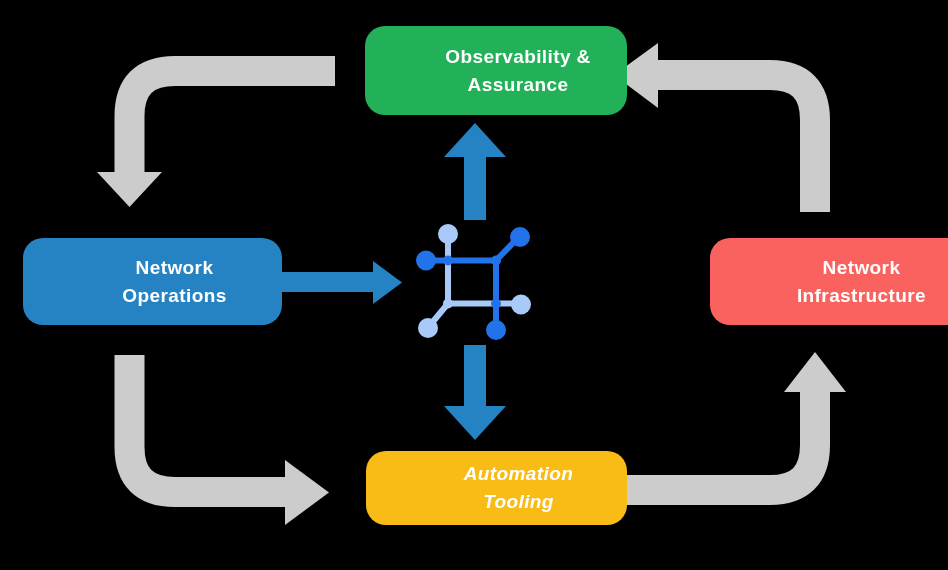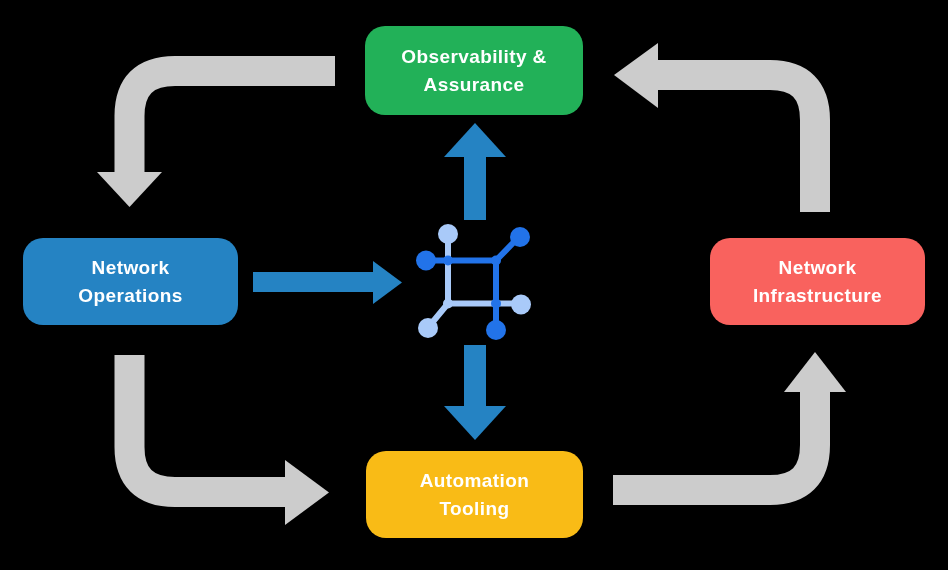--- a/index.html
+++ b/index.html
@@ -25,26 +25,27 @@
     border-radius: 20px;
     display: flex;
     align-items: center;
     justify-content: center;
     text-align: center;
     color: #ffffff;
     font-size: 19px;
     font-weight: 600;
     letter-spacing: 0.4px;
     line-height: 1.45;
+    padding-left: 44px;
   }
   .node-label { white-space: pre-line; }
   .box-observability { left: 365px; top: 26px;  width: 218px; height: 89px; background: #22B158; }
   .box-operations    { left: 23px;  top: 238px; width: 215px; height: 87px; background: #2583C3; }
   .box-infrastructure{ left: 710px; top: 238px; width: 215px; height: 87px; background: #F9625E; }
-  .box-tooling       { left: 366px; top: 451px; width: 217px; height: 87px; background: #F9BB16; }
+  .box-tooling       { left: 366px; top: 451px; width: 217px; height: 74px; background: #F9BB16; font-style: italic; }
   .gray-path  { fill: none; stroke: #CCCCCC; stroke-width: 30; }
   .gray-head  { fill: #CCCCCC; }
   .blue-fill  { fill: #2583C3; }
   .icon-dark-stroke  { stroke: #2273E9; stroke-width: 6; stroke-linecap: round; fill: none; }
   .icon-light-stroke { stroke: #A9CAF9; stroke-width: 6; stroke-linecap: round; fill: none; }
   .icon-dark-fill  { fill: #2273E9; }
   .icon-light-fill { fill: #A9CAF9; }
 </style>
 </head>
 <body>

